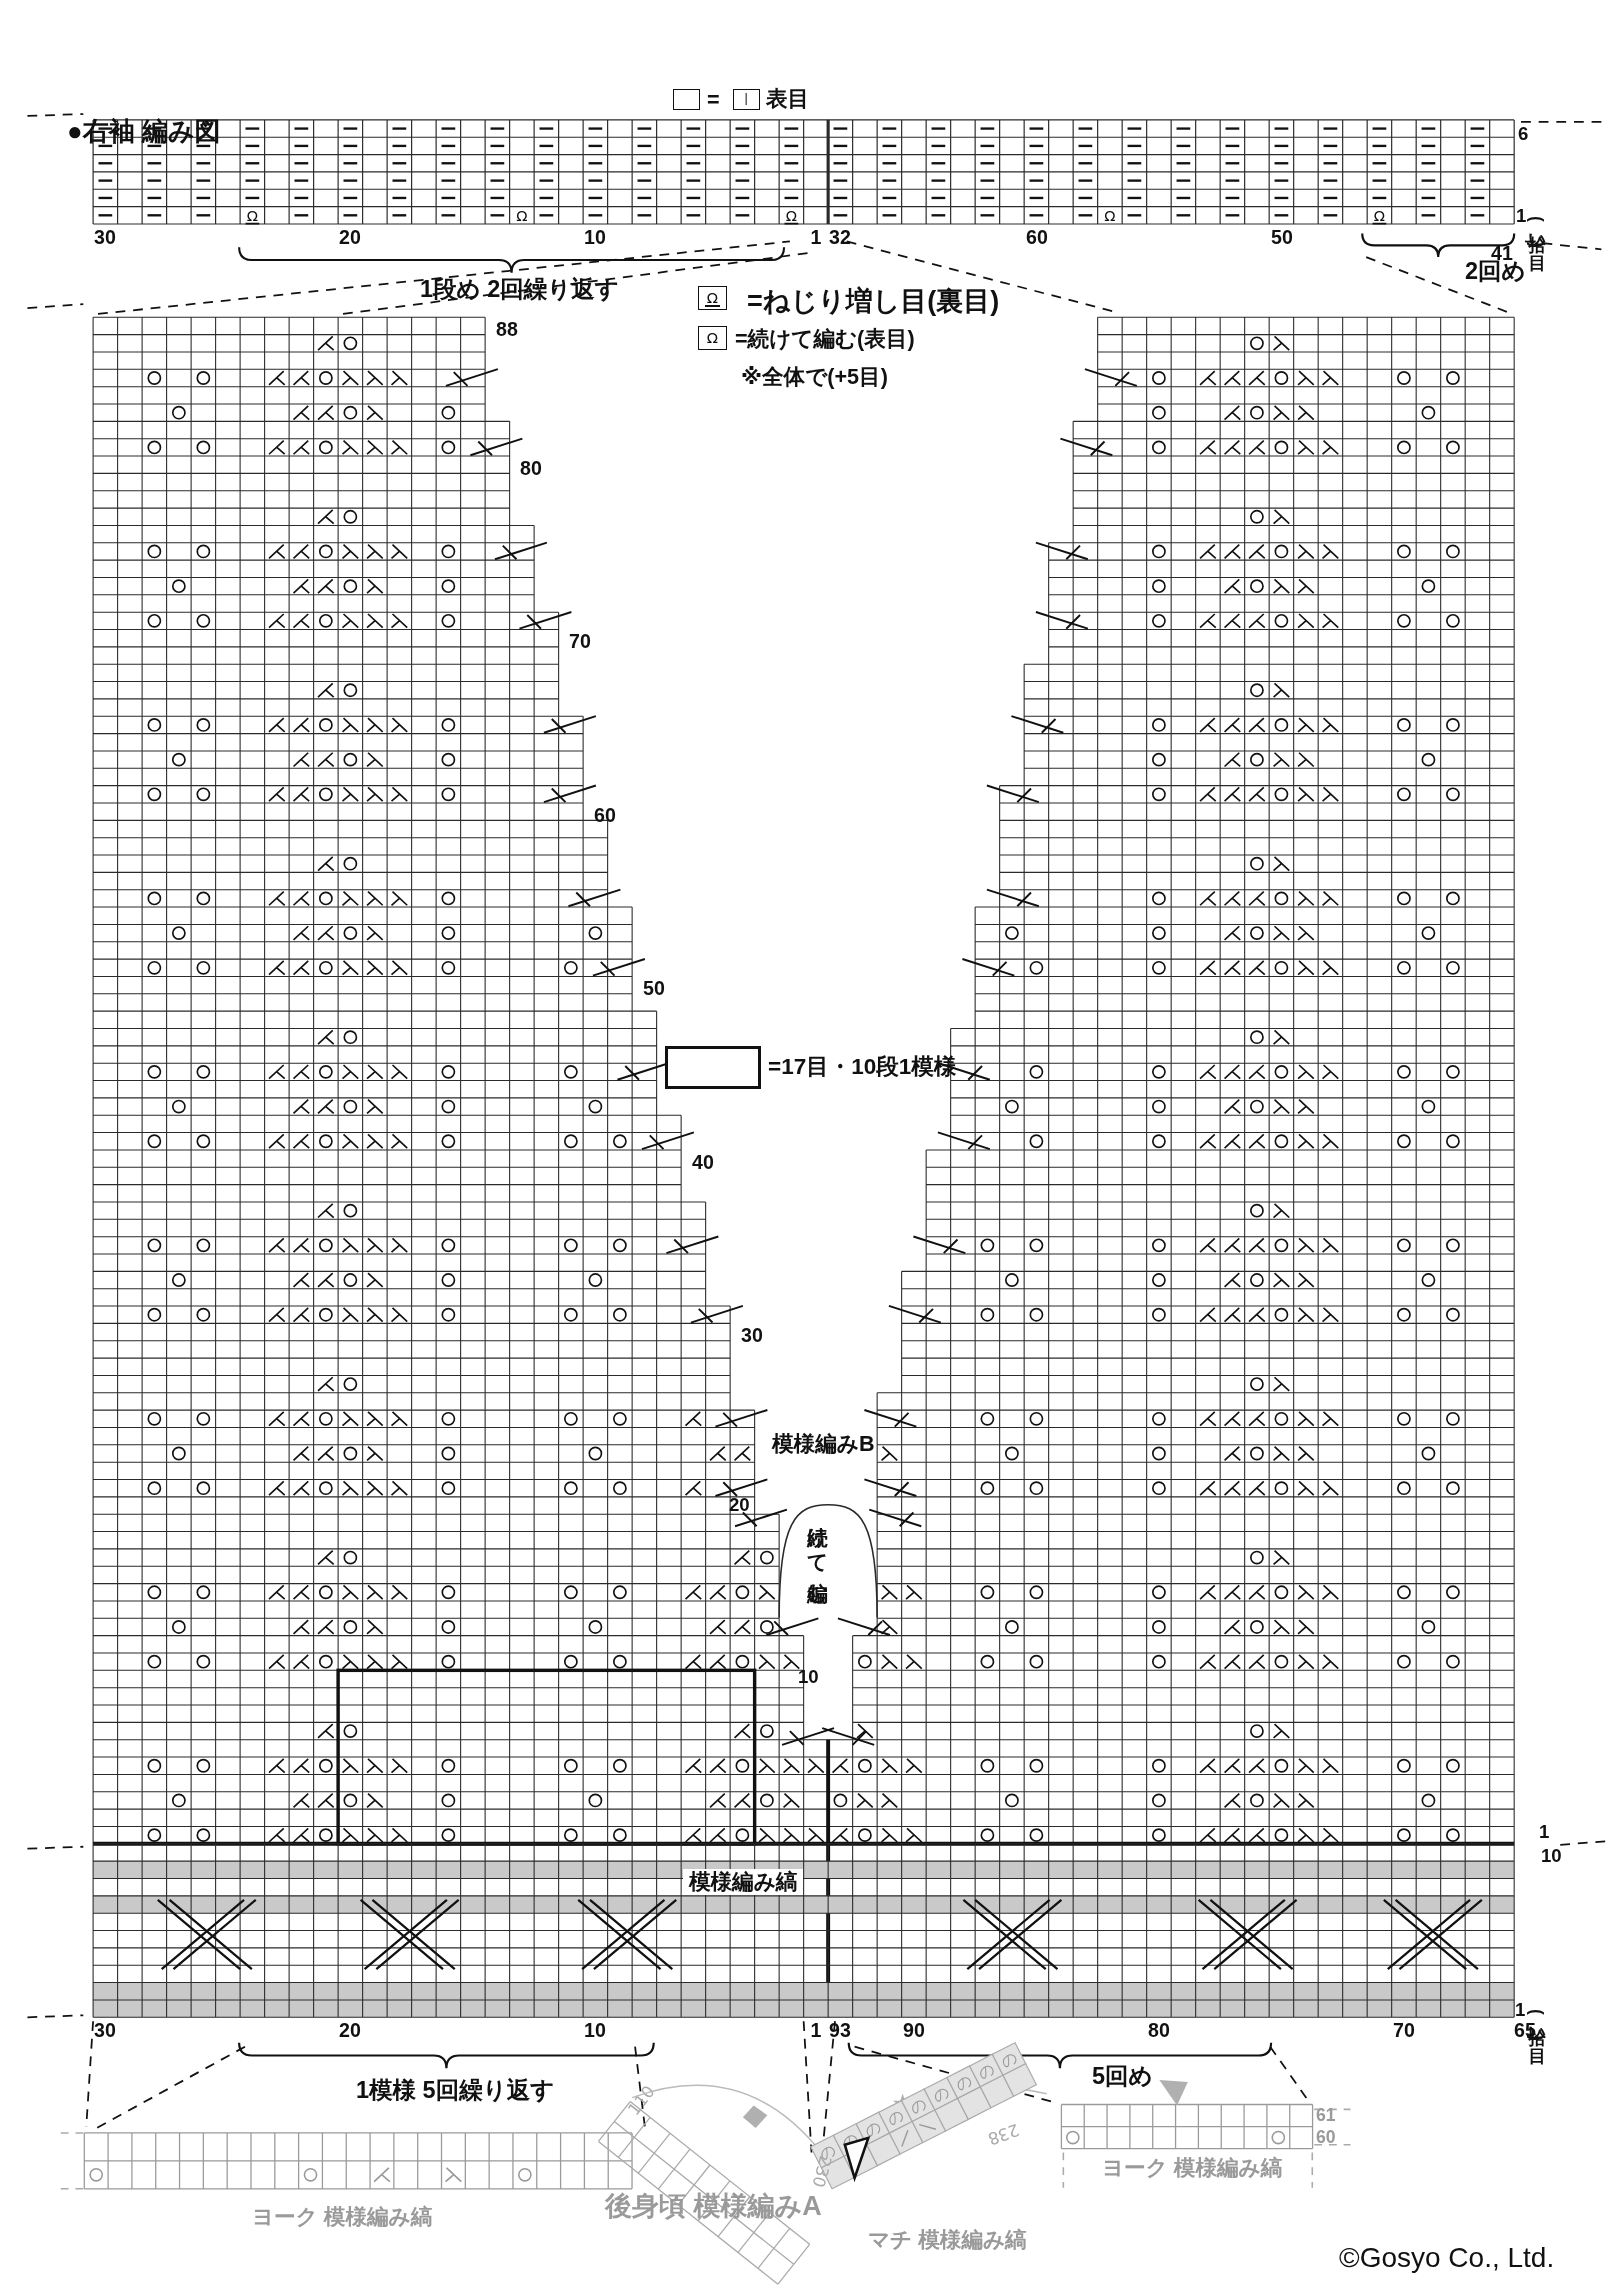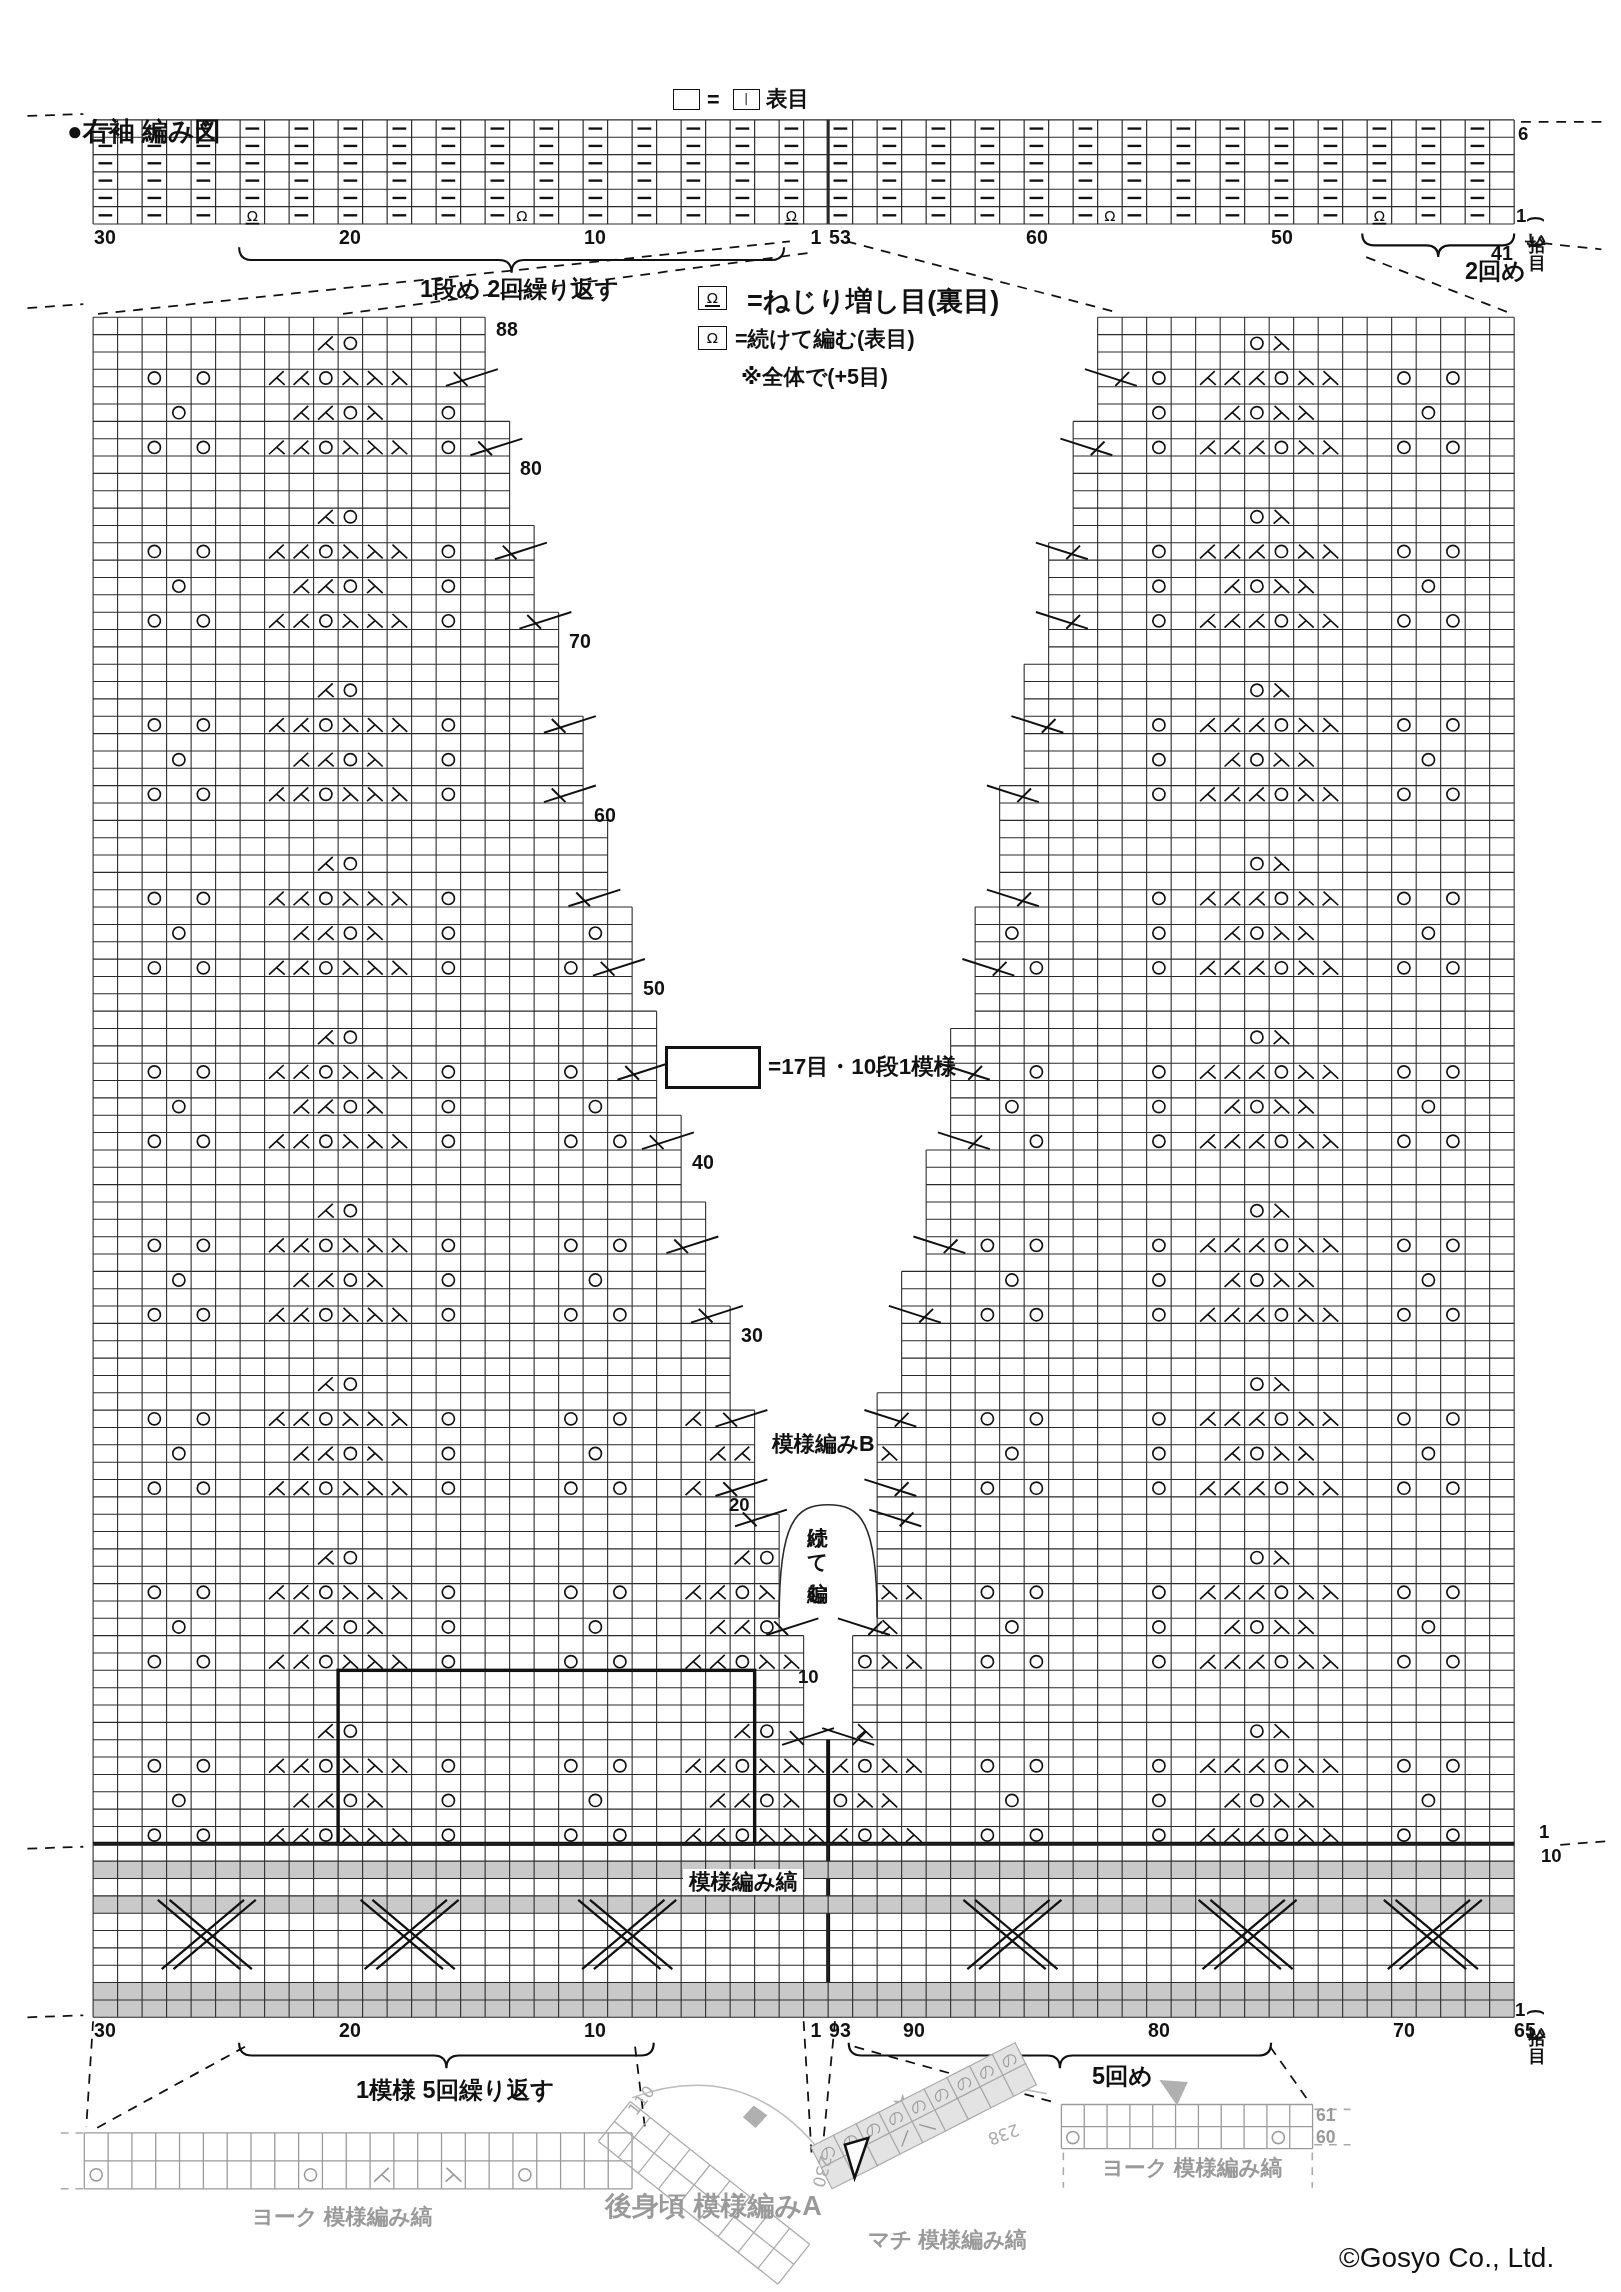--- a/index.html
+++ b/index.html
@@ -975,21 +975,21 @@
   <span class="lbl jp gray" style="left:605px;top:2192px;font-size:27px;">後身頃 模様編みA</span>
   <span class="lbl jp gray" style="left:868px;top:2196px;font-size:21.6px;margin-top:32px;">マチ 模様編み縞</span>
 
   <span class="lbl" style="left:1339px;top:2243px;font-size:28px;">©Gosyo Co., Ltd.</span>
 
   <div id="nums">
       <span class="num" style="left: 105px; top: 226px;">30</span>
       <span class="num" style="left: 350px; top: 226px;">20</span>
       <span class="num" style="left: 595px; top: 226px;">10</span>
       <span class="num" style="left: 816px; top: 226px;">1</span>
-      <span class="num" style="left: 840px; top: 226px;">53</span>
+      <span class="num" style="left: 840px; top: 226px;">32</span>
       <span class="num" style="left: 1037px; top: 226px;">60</span>
       <span class="num" style="left: 1282px; top: 226px;">50</span>
       <span class="num" style="left: 1502px; top: 226px; margin-top: 16px;">41</span>
       <span class="num" style="left: 105px; top: 2019px;">30</span>
       <span class="num" style="left: 350px; top: 2019px;">20</span>
       <span class="num" style="left: 595px; top: 2019px;">10</span>
       <span class="num" style="left: 816px; top: 2019px;">1</span>
       <span class="num" style="left: 840px; top: 2019px;">93</span>
       <span class="num" style="left: 914px; top: 2019px;">90</span>
       <span class="num" style="left: 1159px; top: 2019px;">80</span>

